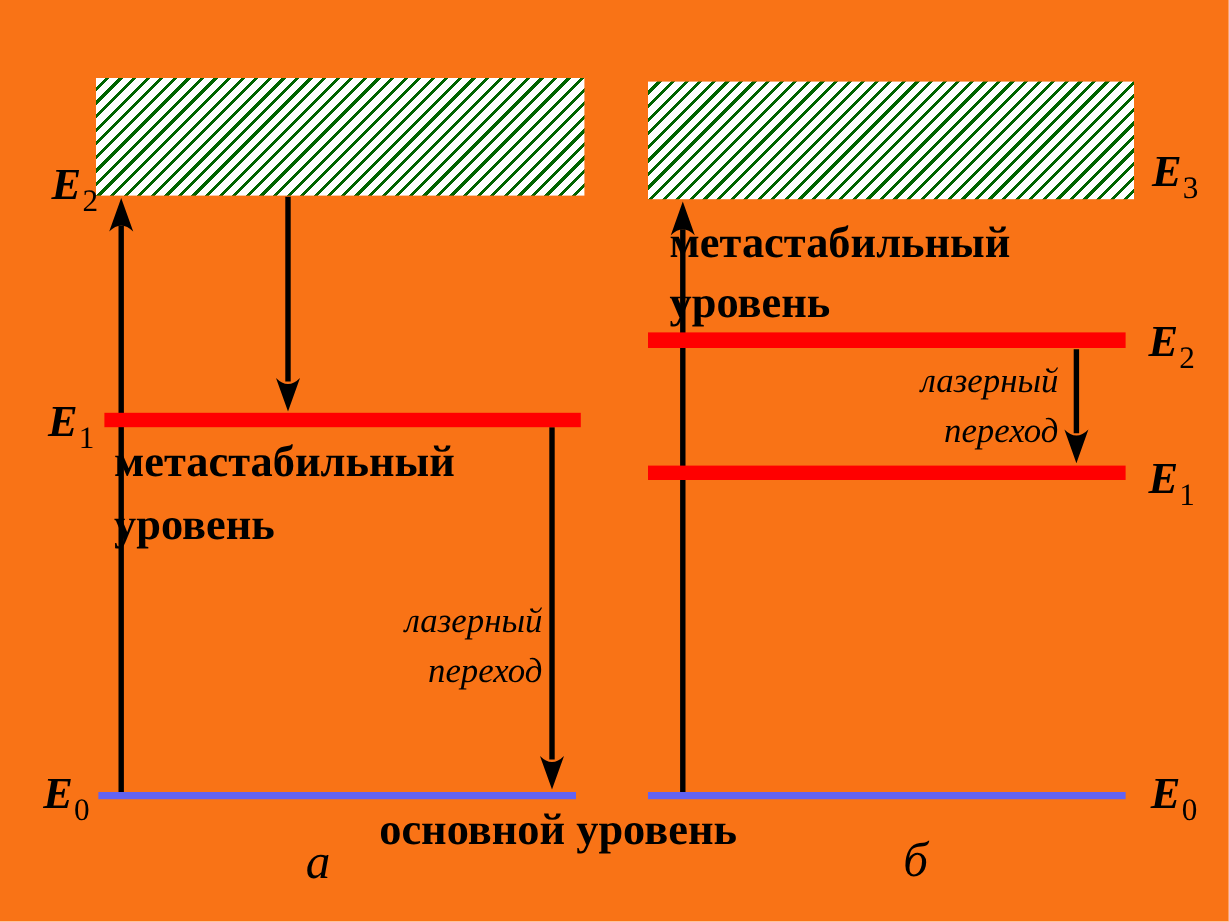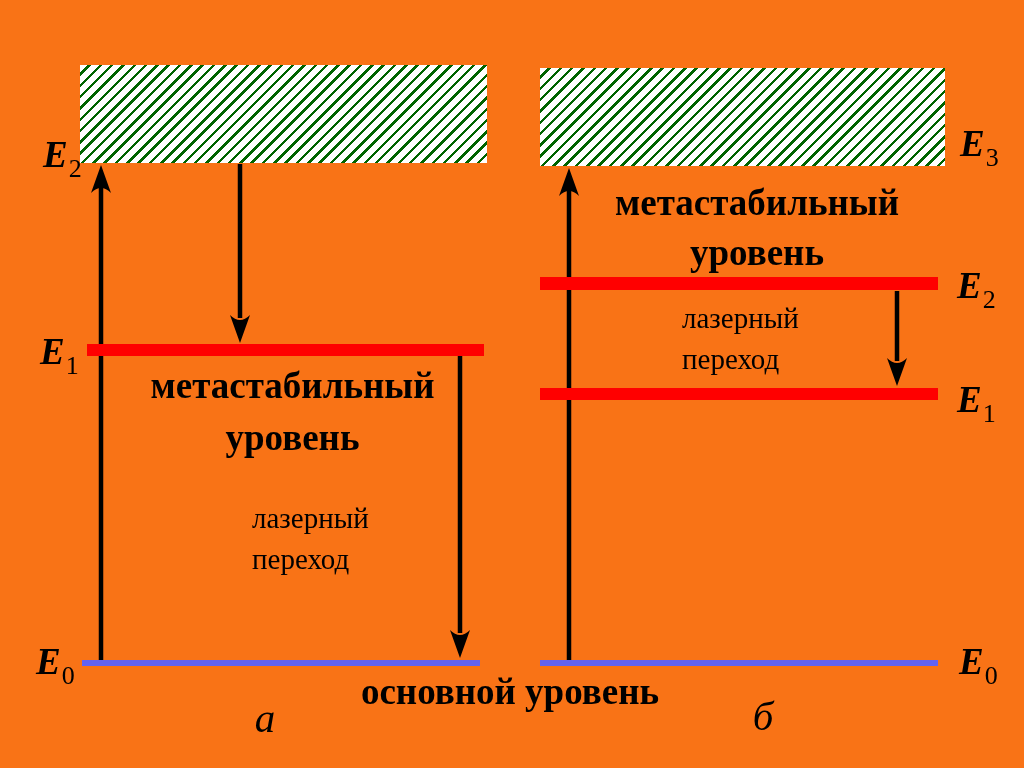--- a/index.html
+++ b/index.html
@@ -26,22 +26,22 @@
   
   .red-bar  { position: absolute; background: var(--level-red, #ff0000); }
   .blue-line{ position: absolute; background: var(--ground-blue, #6363f2); }
 
   
   .elabel { position: absolute; white-space: nowrap; }
   .ebase  { font-size: 37px; font-weight: 700; font-style: italic; }
   .esub   { font-size: 26px; font-weight: 400; font-style: normal; vertical-align: -10px; margin-left: 1px; }
 
   
-  .bold-label   { position: absolute; font-weight: 700; font-size: 37px; text-align: center; line-height: 52px; }
-  .italic-label { position: absolute; font-size: 29px; text-align: left; line-height: 41px; }
+  .bold-label   { position: absolute; font-weight: 700; font-size: 37px; line-height: 52px; }
+  .italic-label { position: absolute; font-style: italic; font-size: 29px; text-align: right; line-height: 41px; }
   .caption      { position: absolute; font-style: italic; font-size: 41px; text-align: center; }
 
   
   #arrows { position: absolute; left: 0; top: 0; pointer-events: none; }
   .arrow-shaft { stroke: var(--arrow-black, #000); stroke-width: 4.5; fill: none; }
   .arrow-head  { fill: var(--arrow-black, #000); stroke: none; }
 </style>
 </head>
 <body>
 
@@ -98,21 +98,21 @@
     <div>уровень</div>
   </div>
 
   <div class="italic-label" style="left:252px; top:498px; width:200px;">
     <div>лазерный</div>
     <div>переход</div>
   </div>
 
   <div class="caption" style="left:235px; top:694px; width:60px;">а</div>
 
-  <div class="bold-label" style="left:330px; top:672px; width:360px; line-height:40px;">основной уровень</div>
+  <div class="bold-label" style="left:316px; top:672px; width:360px; line-height:40px;">основной уровень</div>
 
   <div class="hatch" style="left:540px; top:68px; width:405px; height:98px;"></div>
 
   <div class="red-bar" style="left:540px; top:277px; width:398px; height:13px;"></div>
 
   <div class="red-bar" style="left:540px; top:388px; width:398px; height:12px;"></div>
 
   <div class="blue-line" style="left:540px; top:660px; width:398px; height:6px;"></div>
 
   <div class="elabel" style="left:960px; top:122px;">

